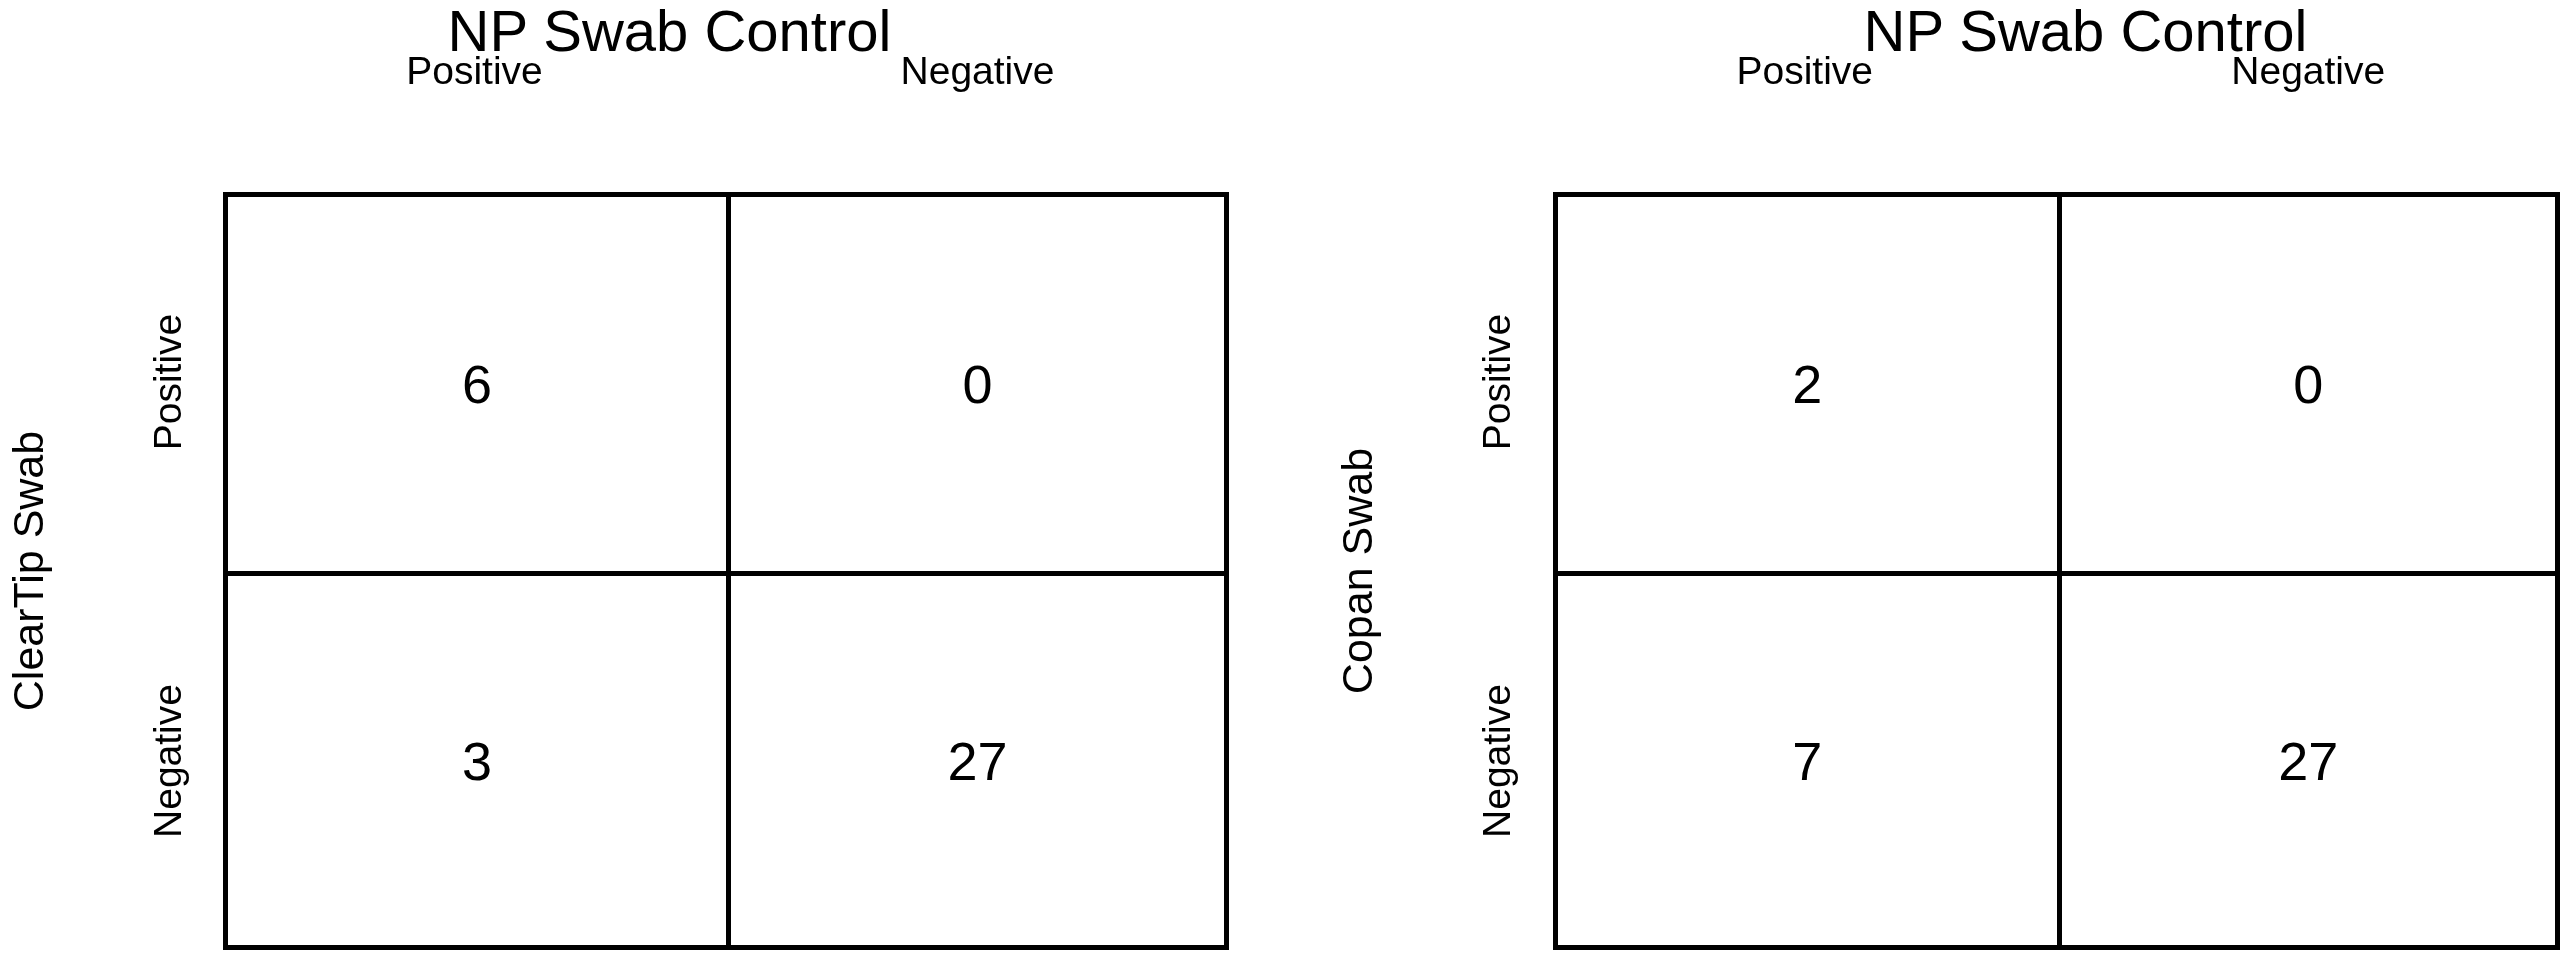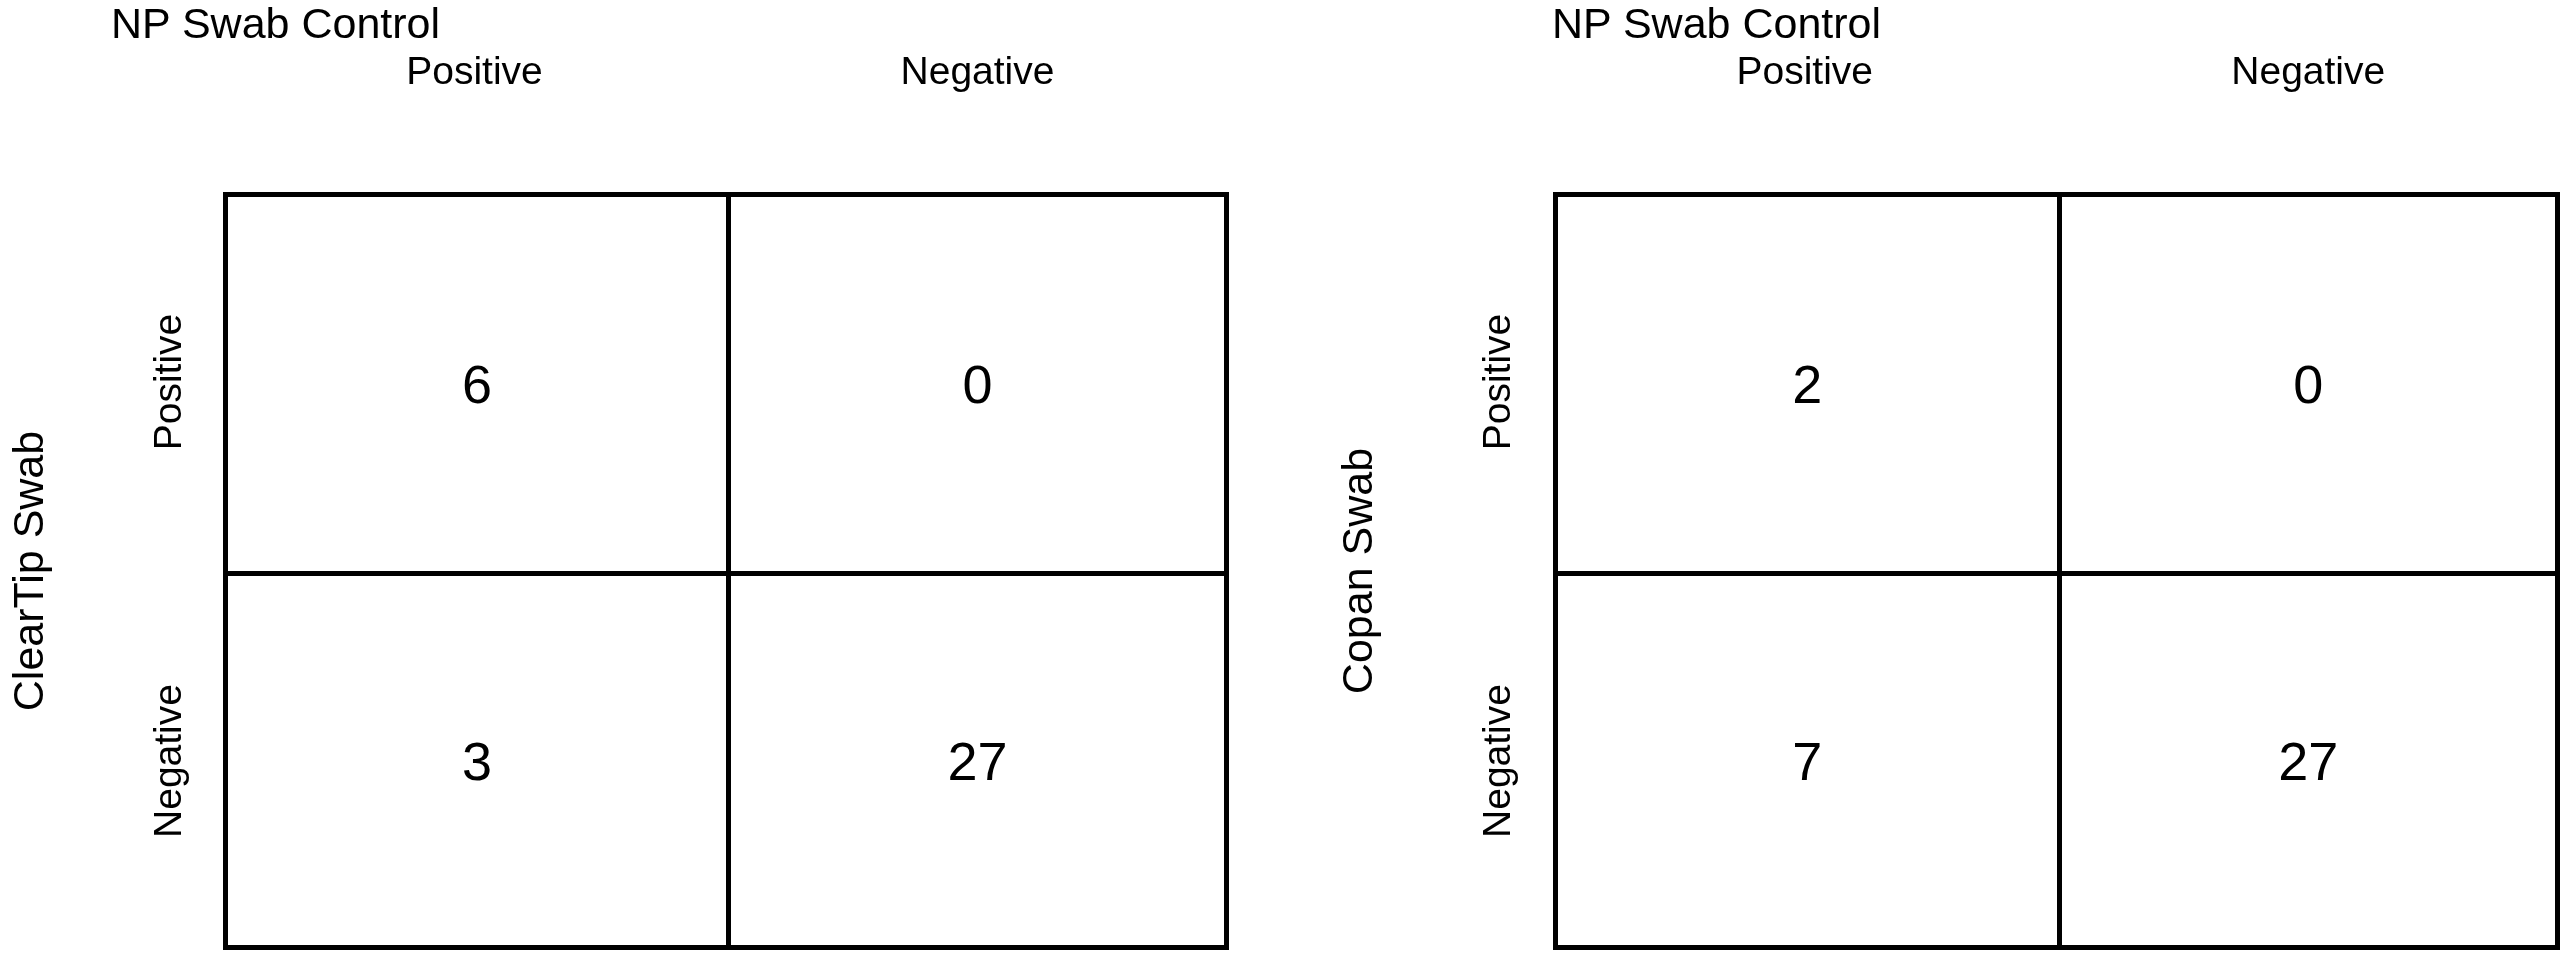--- a/index.html
+++ b/index.html
@@ -26,24 +26,24 @@
     position: relative;
     height: 957px;
   }
   .panel-left  { width: 1288px; }
   .panel-right { width: 1288px; }
 
   
   .panel-title {
     position: absolute;
     top: 1.6px;
-    font-size: 43px;
+    font-size: 58px;
     line-height: 1;
     white-space: nowrap;
-    text-align: left;
+    text-align: center;
   }
   .panel-left .panel-title  { left: 111px; width: 1117px; }
   .panel-right .panel-title { left: 264px; width: 1067px; }
 
   
   .col-headers {
     position: absolute;
     top: 51px;
     display: flex;
     height: 48px;

